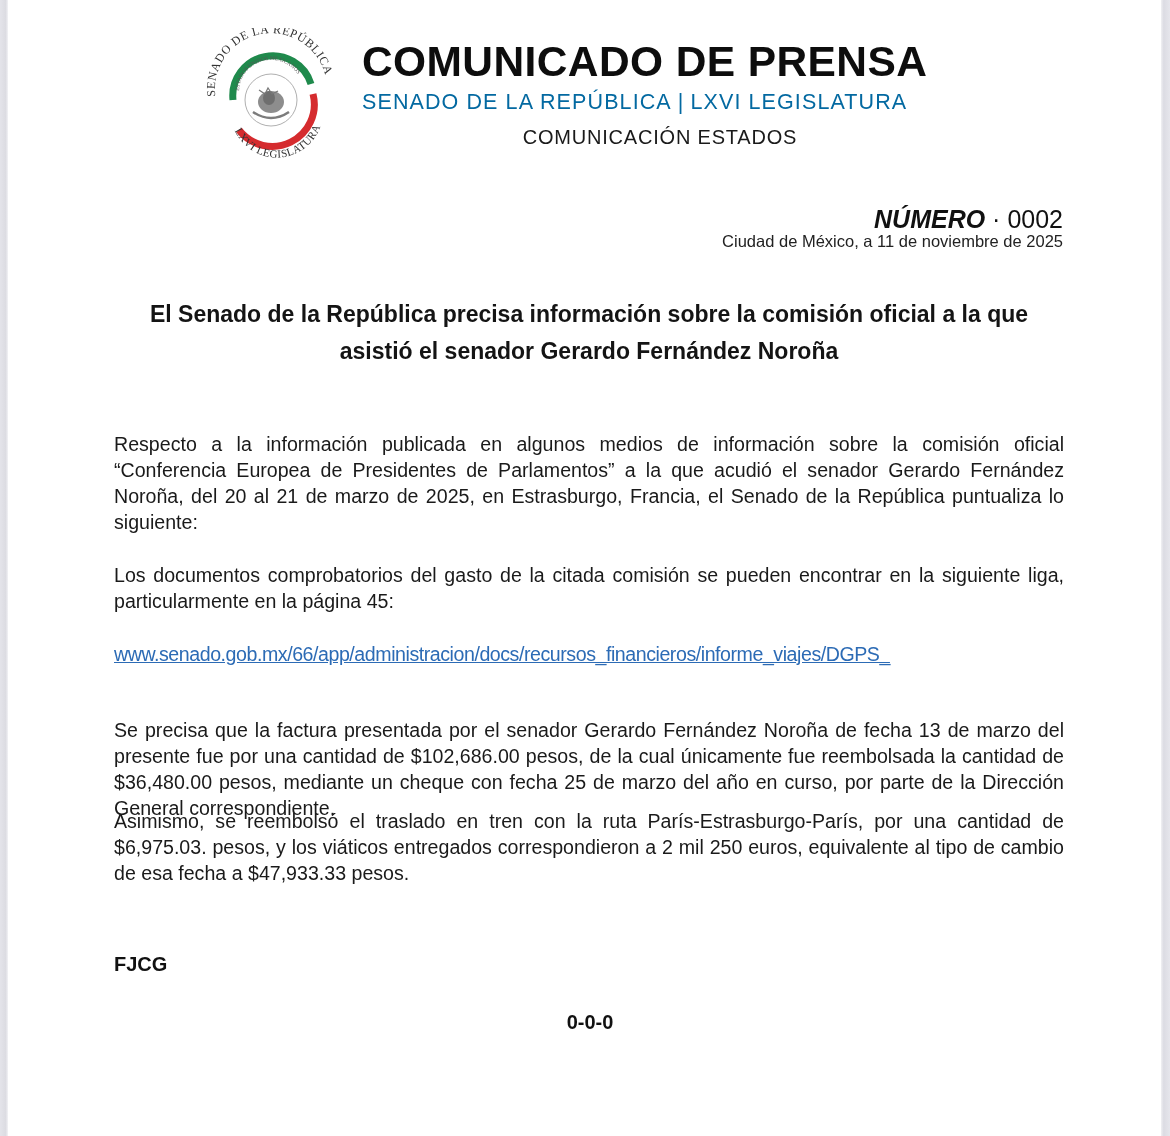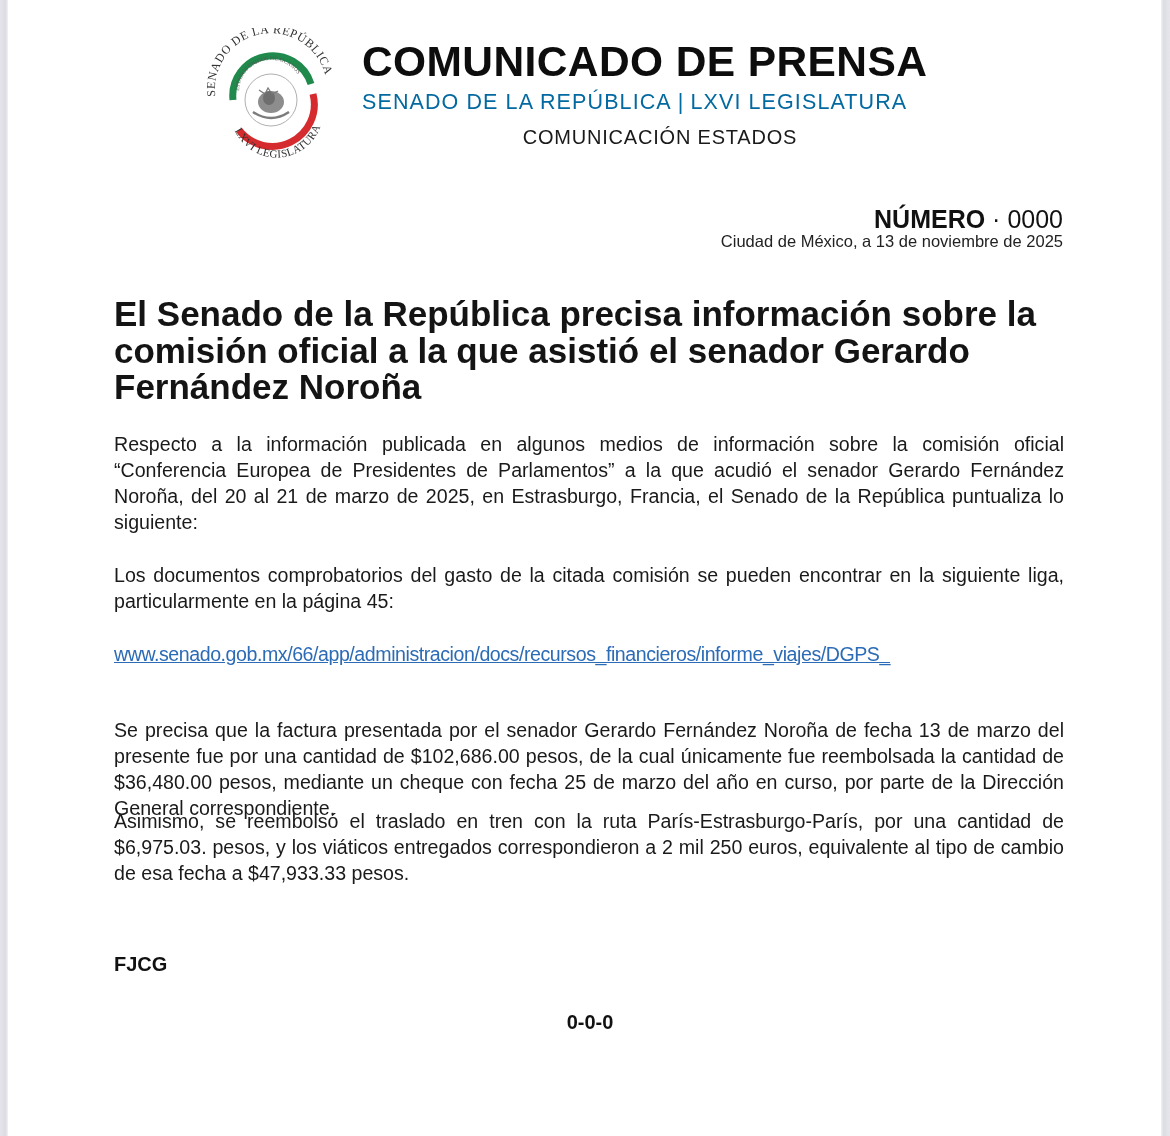--- a/index.html
+++ b/index.html
@@ -14,25 +14,25 @@
 
   .hdr-title { position:absolute; left:362px; top:38px; width:600px;
     font-size:42.5px; font-weight:bold; letter-spacing:0.4px; color:#0d0d0d; white-space:nowrap; }
   .hdr-sub { position:absolute; left:362px; top:90px; width:600px;
     font-size:21.5px; letter-spacing:1.1px; color:#0369a1; white-space:nowrap; }
   .hdr-sub .sep { margin:0 6px; }
   .hdr-dept { position:absolute; left:362px; top:126px; width:596px; text-align:center;
     font-size:20px; letter-spacing:0.8px; color:#1a1a1a; }
 
   .num { position:absolute; right:107px; top:205px; font-size:25px; color:#111; white-space:nowrap; }
-  .num b { font-weight:bold; }
+  .num b { font-weight:bold;font-style:italic; }
   .date { position:absolute; right:107px; top:232px; font-size:16.5px; color:#222; white-space:nowrap; }
 
-  .title { position:absolute; left:114px; top:296px; width:950px; 
-    font-size:35px; font-weight:bold; line-height:36.5px; color:#141414; }
+  .title { position:absolute; left:114px; top:296px; width:950px; text-align:center;
+    font-size:23px; font-weight:bold; line-height:36.5px; color:#141414; }
 
   .body { position:absolute; left:114px; width:950px; font-size:19.6px; line-height:26px;
     text-align:justify; color:#1a1a1a; }
   .p1 { top:431px; }
   .p2 { top:562px; }
   .link { top:641px; color:#2c6bb5; text-decoration:underline; text-align:left; letter-spacing:-0.45px; font-size:19.6px; }
   .p3 { top:717px; }
   .p4 { top:808px; }
 
   .sig { position:absolute; left:114px; top:953px; font-size:20px; font-weight:bold; color:#111; }
@@ -74,23 +74,23 @@
 
 <div class="hdr-title">COMUNICADO DE PRENSA</div>
 <div class="hdr-sub">
   <span>SENADO DE LA REPÚBLICA</span><span class="sep">|</span><span>LXVI LEGISLATURA</span>
 </div>
 <div class="hdr-dept">COMUNICACIÓN ESTADOS</div>
 
 <div class="num">
   <b>NÚMERO</b>
   <span>·</span>
-  <span>0000</span>
+  <span>0002</span>
 </div>
-<div class="date">Ciudad de México, a 13 de noviembre de 2025</div>
+<div class="date">Ciudad de México, a 11 de noviembre de 2025</div>
 
 <div class="title">El Senado de la República precisa información sobre la comisión oficial a la que asistió el senador Gerardo Fernández Noroña</div>
 
 <p class="body p1">Respecto a la información publicada en algunos medios de información sobre la comisión oficial “Conferencia Europea de Presidentes de Parlamentos” a la que acudió el senador Gerardo Fernández Noroña, del 20 al 21 de marzo de 2025, en Estrasburgo, Francia, el Senado de la República puntualiza lo siguiente:</p>
 <p class="body p2">Los documentos comprobatorios del gasto de la citada comisión se pueden encontrar en la siguiente liga, particularmente en la página 45:</p>
 <div class="body link">
   <div>www.senado.gob.mx/66/app/administracion/docs/recursos_financieros/informe_viajes/DGPS_</div>
 </div>
 <p class="body p3">Se precisa que la factura presentada por el senador Gerardo Fernández Noroña de fecha 13 de marzo del presente fue por una cantidad de $102,686.00 pesos, de la cual únicamente fue reembolsada la cantidad de $36,480.00 pesos, mediante un cheque con fecha 25 de marzo del año en curso, por parte de la Dirección General correspondiente.</p>
 <p class="body p4">Asimismo, se reembolsó el traslado en tren con la ruta París-Estrasburgo-París, por una cantidad de $6,975.03. pesos, y los viáticos entregados correspondieron a 2 mil 250 euros, equivalente al tipo de cambio de esa fecha a $47,933.33 pesos.</p>

